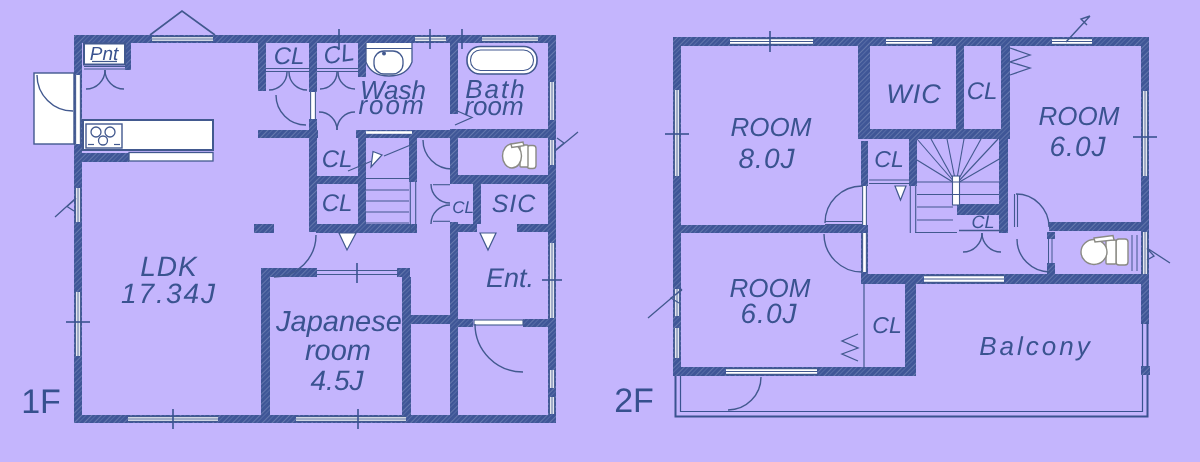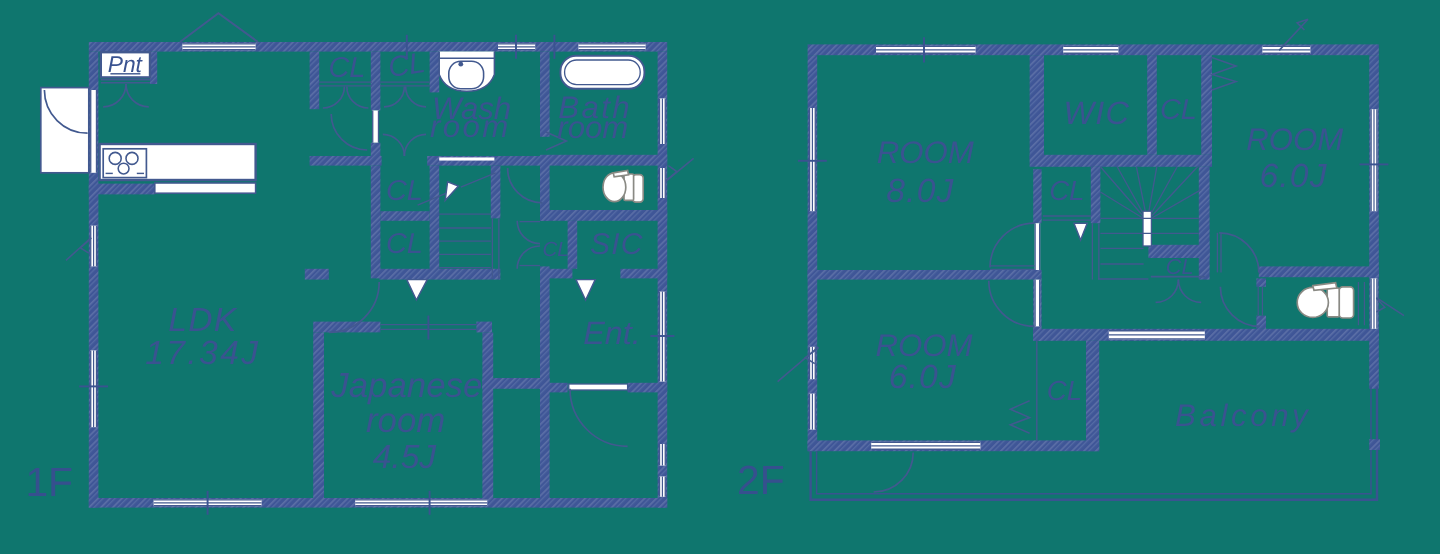--- a/index.html
+++ b/index.html
@@ -1,16 +1,16 @@
 <!DOCTYPE html>
 <html><head>
 <meta charset="utf-8">
 <style>
 html,body{margin:0;padding:0;background:#ffffff;}
-#wrap{width:1200px;height:462px;position:relative;overflow:hidden;background:#0f766e;transform:translateZ(0);}
+#wrap{width:1200px;height:462px;position:relative;overflow:hidden;background:#c4b5fd;transform:translateZ(0);}
 svg{display:block;}
 text{font-family:"Liberation Sans",sans-serif;fill:#3a5390;text-rendering:geometricPrecision;-webkit-font-smoothing:antialiased;}
 .hw{font-style:italic;}
 .lbl{font-style:normal;fill:#36508e;}
 </style>
 </head>
 <body>
 <div id="wrap">
 <svg width="1200" height="462" viewBox="0 0 1200 462">
 <defs>

